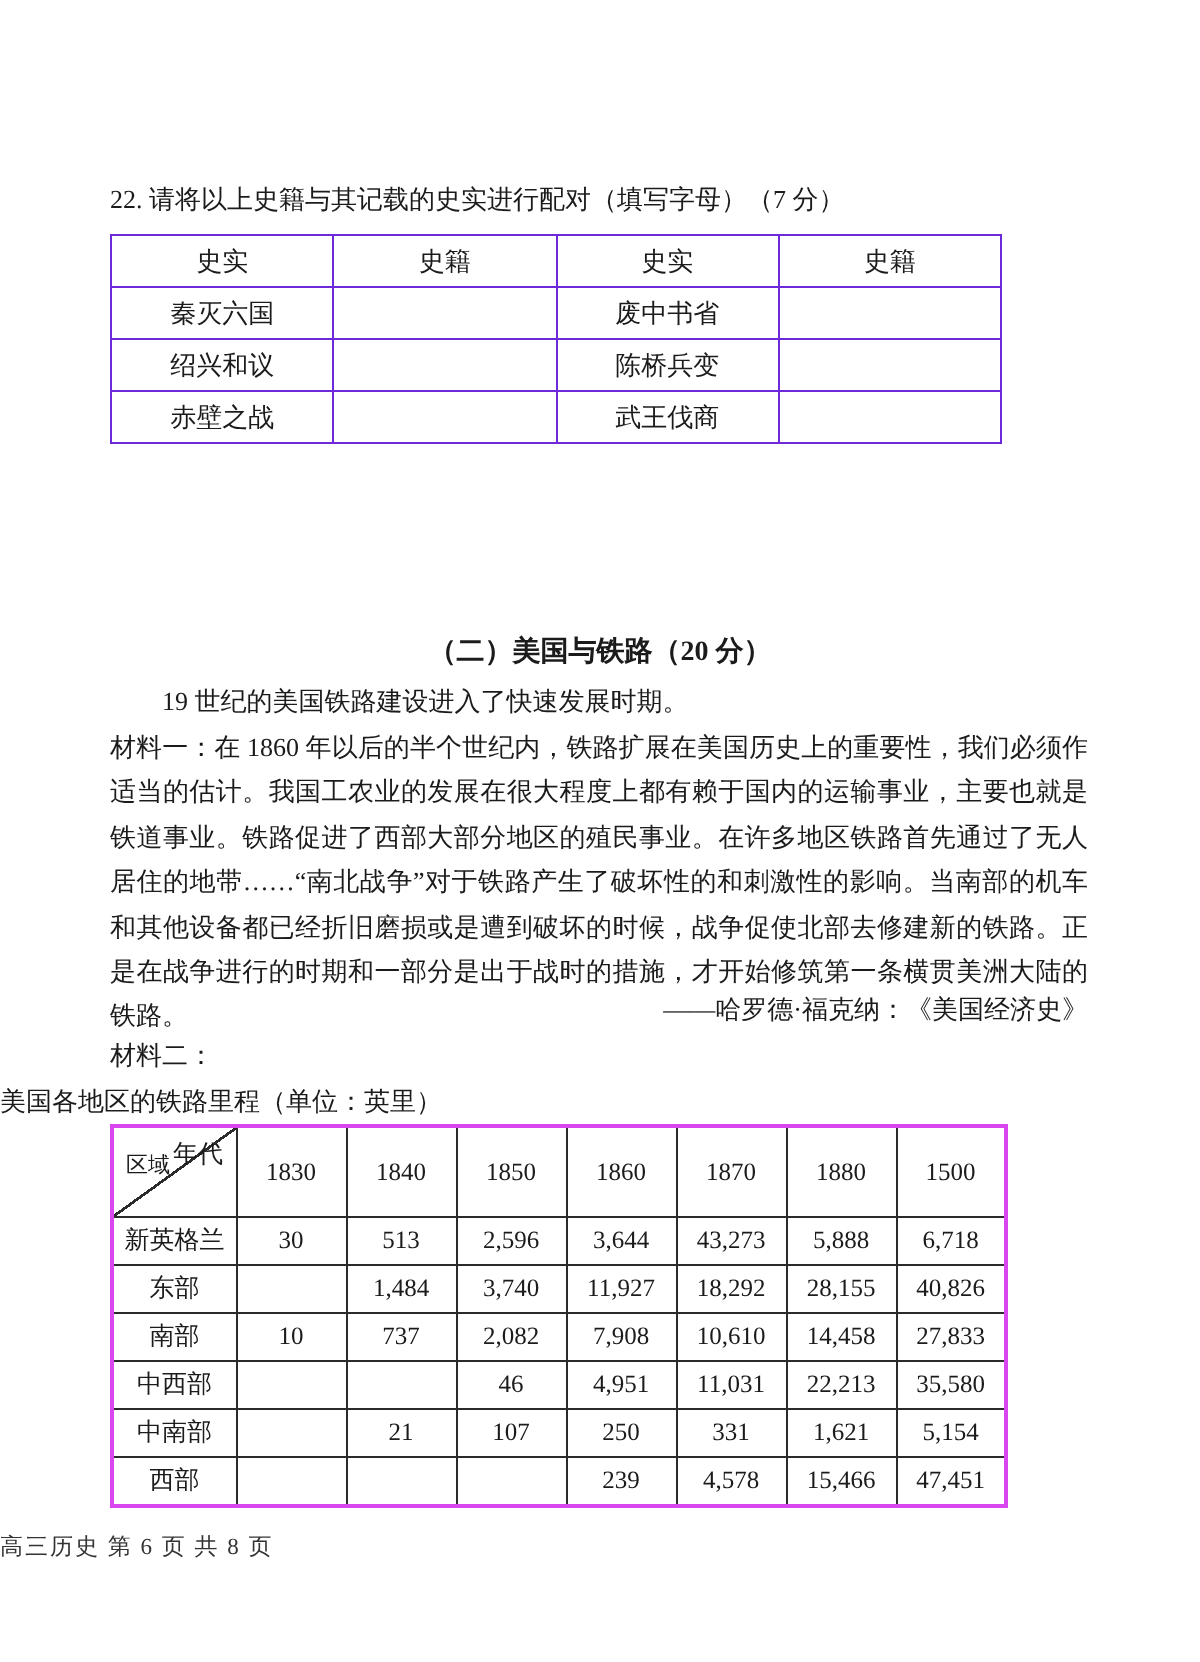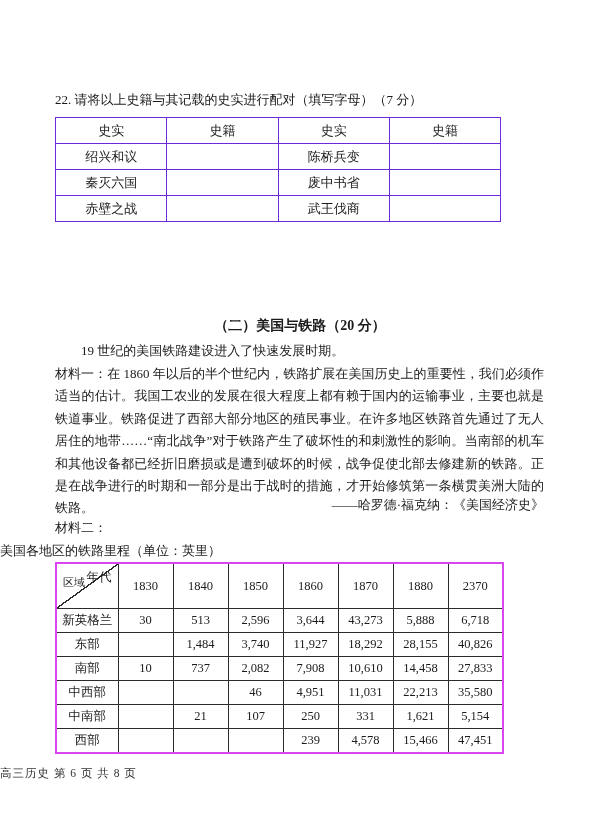--- a/index.html
+++ b/index.html
@@ -66,29 +66,29 @@
 
   <table class="abs" id="match-table">
     <tbody>
       <tr>
         <td>史实</td>
         <td>史籍</td>
         <td>史实</td>
         <td>史籍</td>
       </tr>
       <tr>
+        <td>秦灭六国</td>
+        <td></td>
+        <td>废中书省</td>
+        <td></td>
+      </tr>
+      <tr>
         <td>绍兴和议</td>
         <td></td>
         <td>陈桥兵变</td>
-        <td></td>
-      </tr>
-      <tr>
-        <td>秦灭六国</td>
-        <td></td>
-        <td>废中书省</td>
         <td></td>
       </tr>
       <tr>
         <td>赤壁之战</td>
         <td></td>
         <td>武王伐商</td>
         <td></td>
       </tr>
     </tbody>
   </table>
@@ -122,21 +122,21 @@
           <span class="diag"></span>
           <span class="corner-top">年代</span>
           <span class="corner-bot">区域</span>
         </td>
         <td>1830</td>
         <td>1840</td>
         <td>1850</td>
         <td>1860</td>
         <td>1870</td>
         <td>1880</td>
-        <td>2370</td>
+        <td>1500</td>
       </tr>
       <tr>
         <td>新英格兰</td>
         <td>30</td>
         <td>513</td>
         <td>2,596</td>
         <td>3,644</td>
         <td>43,273</td>
         <td>5,888</td>
         <td>6,718</td>

